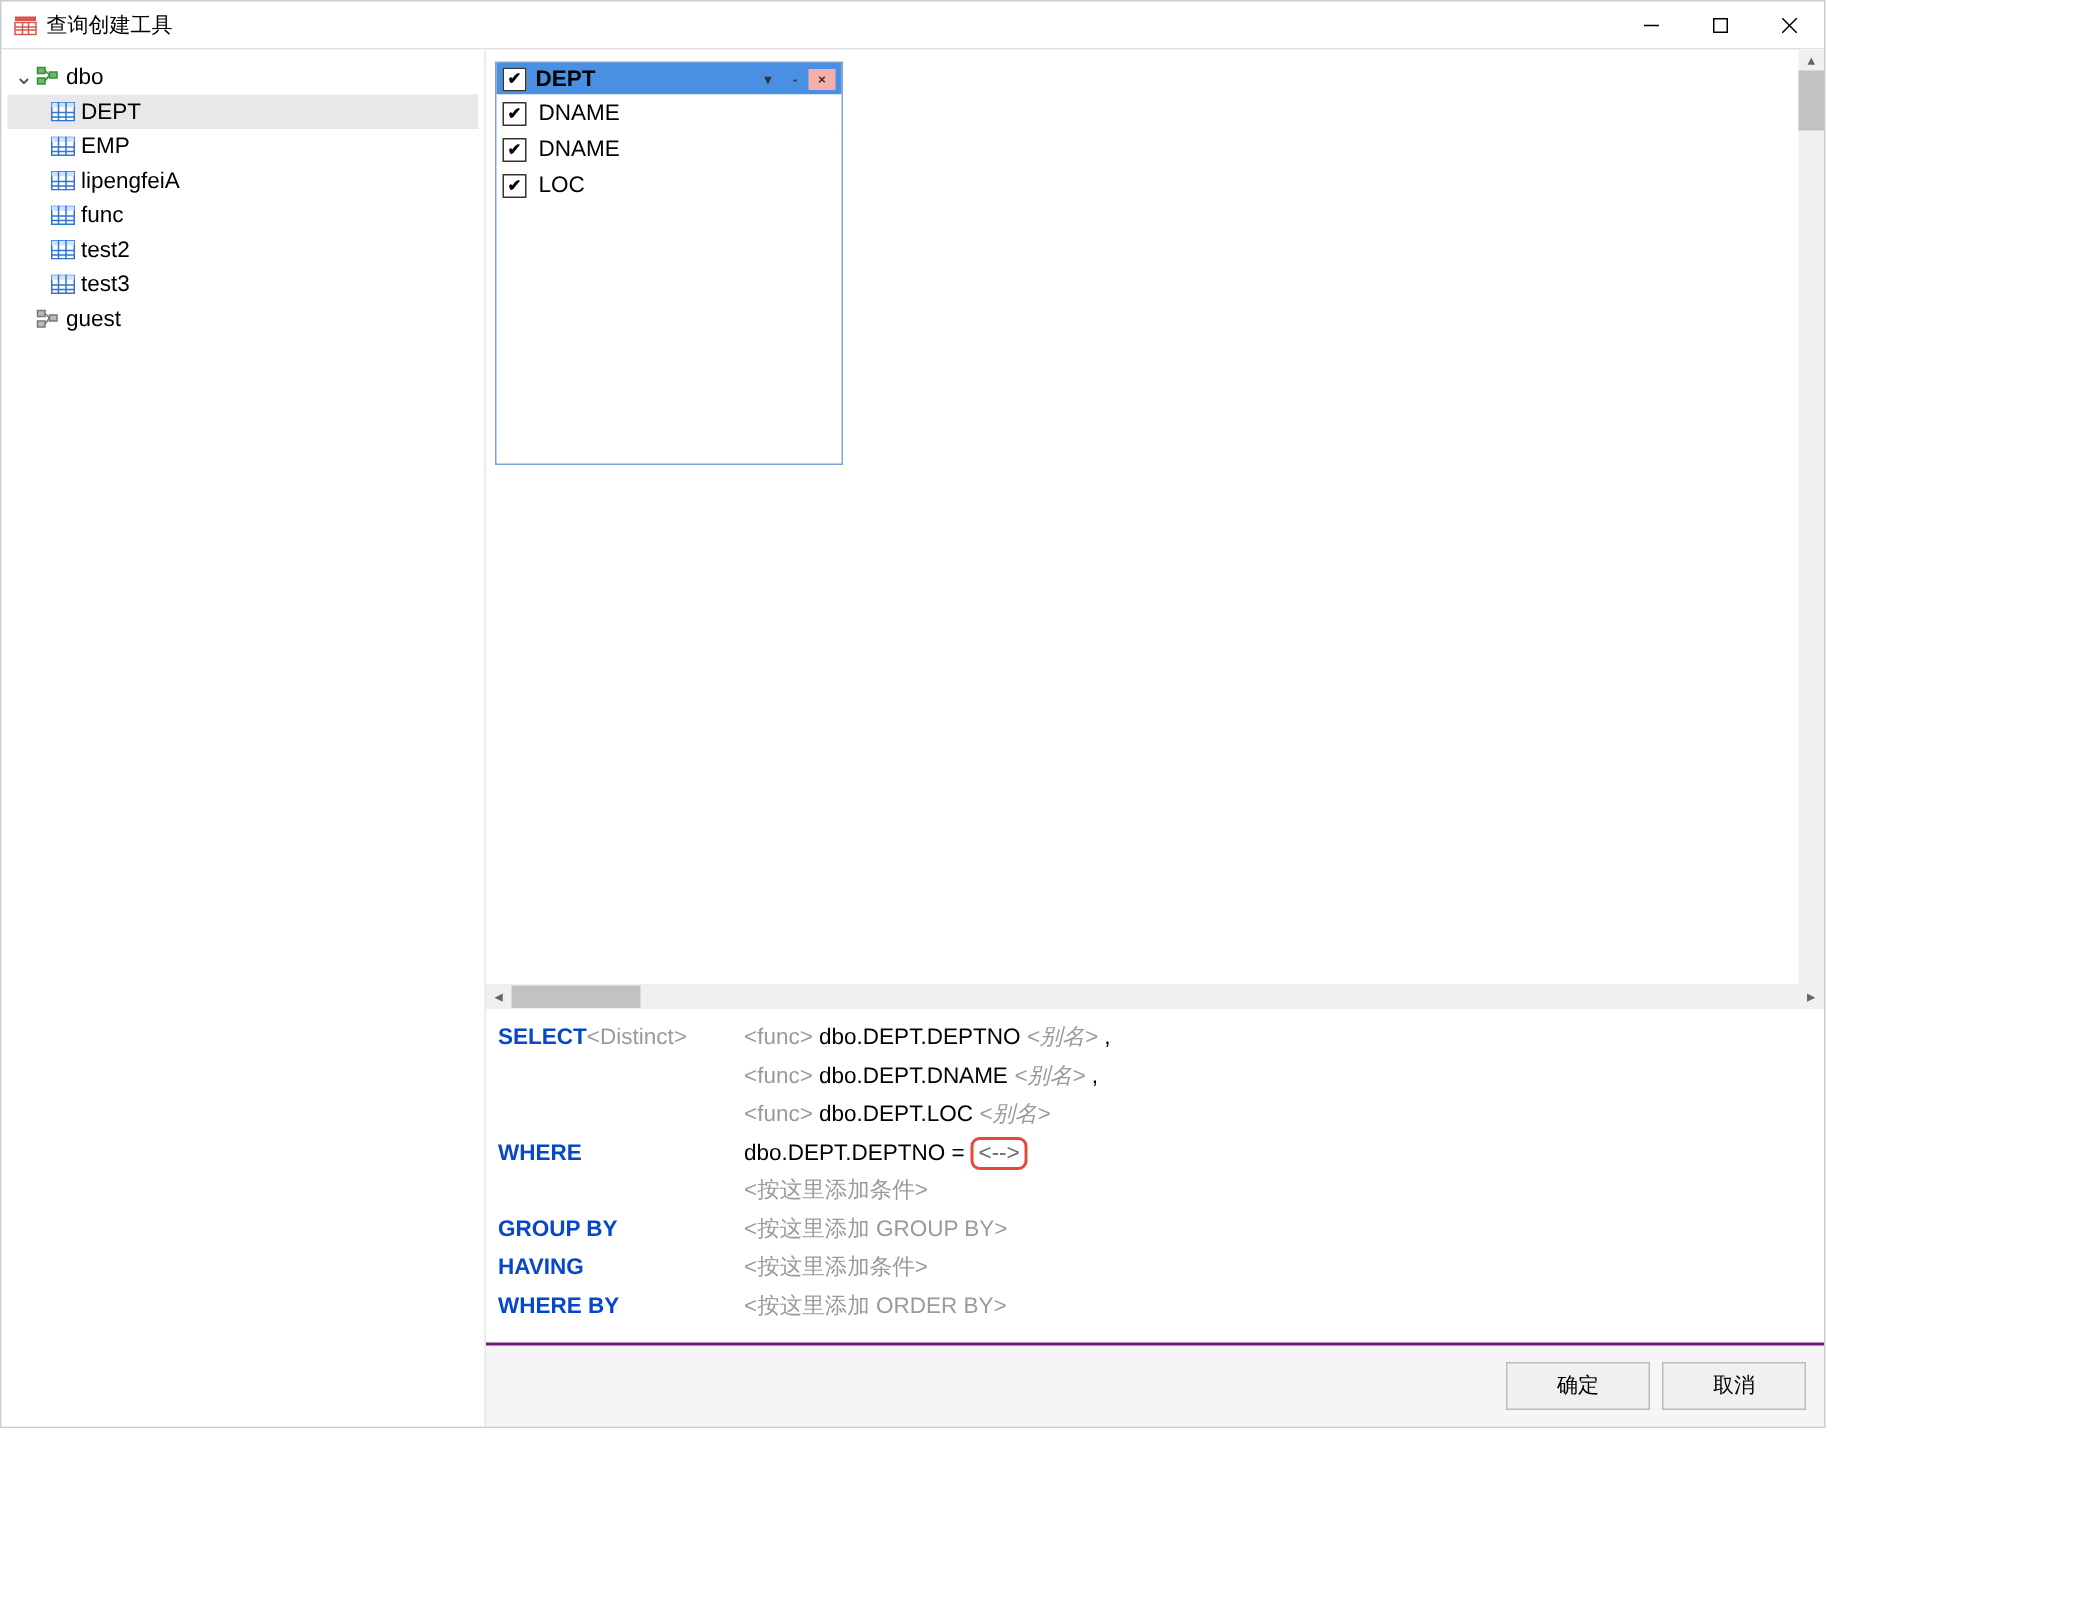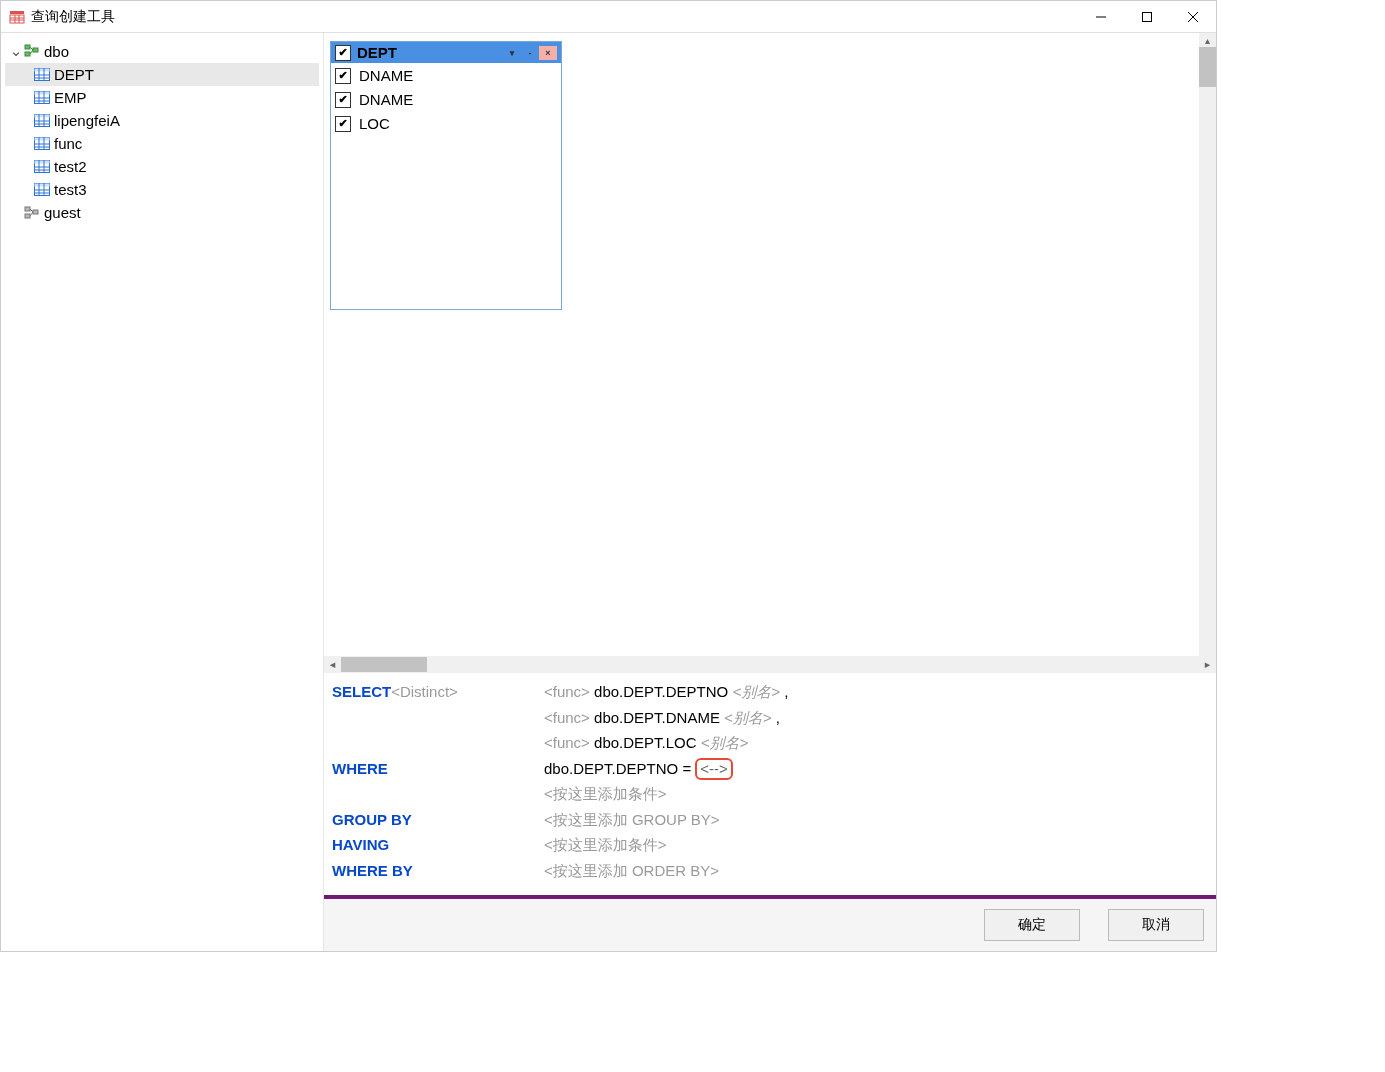--- a/index.html
+++ b/index.html
@@ -34,28 +34,28 @@
 .col-row { display: flex; align-items: center; padding: 3px 4px; font-size: 15px; border-top: 1px solid #fff; }
 .col-row .chk { width: 16px; height: 16px; border: 1px solid #333; margin-right: 8px; display: flex; align-items: center; justify-content: center; font-size: 11px; font-weight: bold; }
 .table-body { min-height: 246px; }
 
 .hscroll { height: 17px; background: #f0f0f0; display: flex; align-items: center; }
 .hscroll .arrow { width: 17px; height: 17px; display: flex; align-items: center; justify-content: center; color: #666; font-size: 11px; }
 .hscroll .track { flex: 1; height: 17px; position: relative; }
 .hscroll .hthumb { position: absolute; left: 0; top: 1px; width: 86px; height: 15px; background: #c2c2c2; }
 
 .sql-pane { padding: 6px 8px 12px 8px; font-size: 15px; line-height: 1.7; background: #fff; }
-.sql-row { display: flex; gap: 48px; }
+.sql-row { display: flex; }
 .sql-kw { color: #0648c8; font-weight: bold; width: 164px; flex-shrink: 0; }
 .sql-body { flex: 1; }
 .sql-hint { color: #9a9a9a; }
 .sql-alias { color: #9a9a9a; font-style: italic; }
 .sql-highlight { border: 2.5px solid #e34b36; border-radius: 6px; padding: 0 3px; color: #666; display: inline-block; line-height: 1.2; }
 
-.footer { height: 56px; background: #f5f5f5; display: flex; justify-content: flex-end; align-items: center; padding: 17px 12px; gap: 28px; border-top: 4px solid #701a75; }
+.footer { height: 56px; background: #f5f5f5; display: flex; justify-content: flex-end; align-items: center; padding: 17px 12px; gap: 8px; border-top: 2px solid #701a75; }
 .footer button { width: 96px; height: 32px; background: #f0f0f0; border: 1px solid #bbb; cursor: pointer; font-size: 14px; font-family: inherit; }
 </style>
 </head>
 <body>
 
 <div class="window">
   <div class="titlebar">
     <span class="title-icon">
       <svg width="16" height="16" viewBox="0 0 16 16">
           <rect x="1" y="2" width="14" height="3" fill="#d9534f"></rect>

